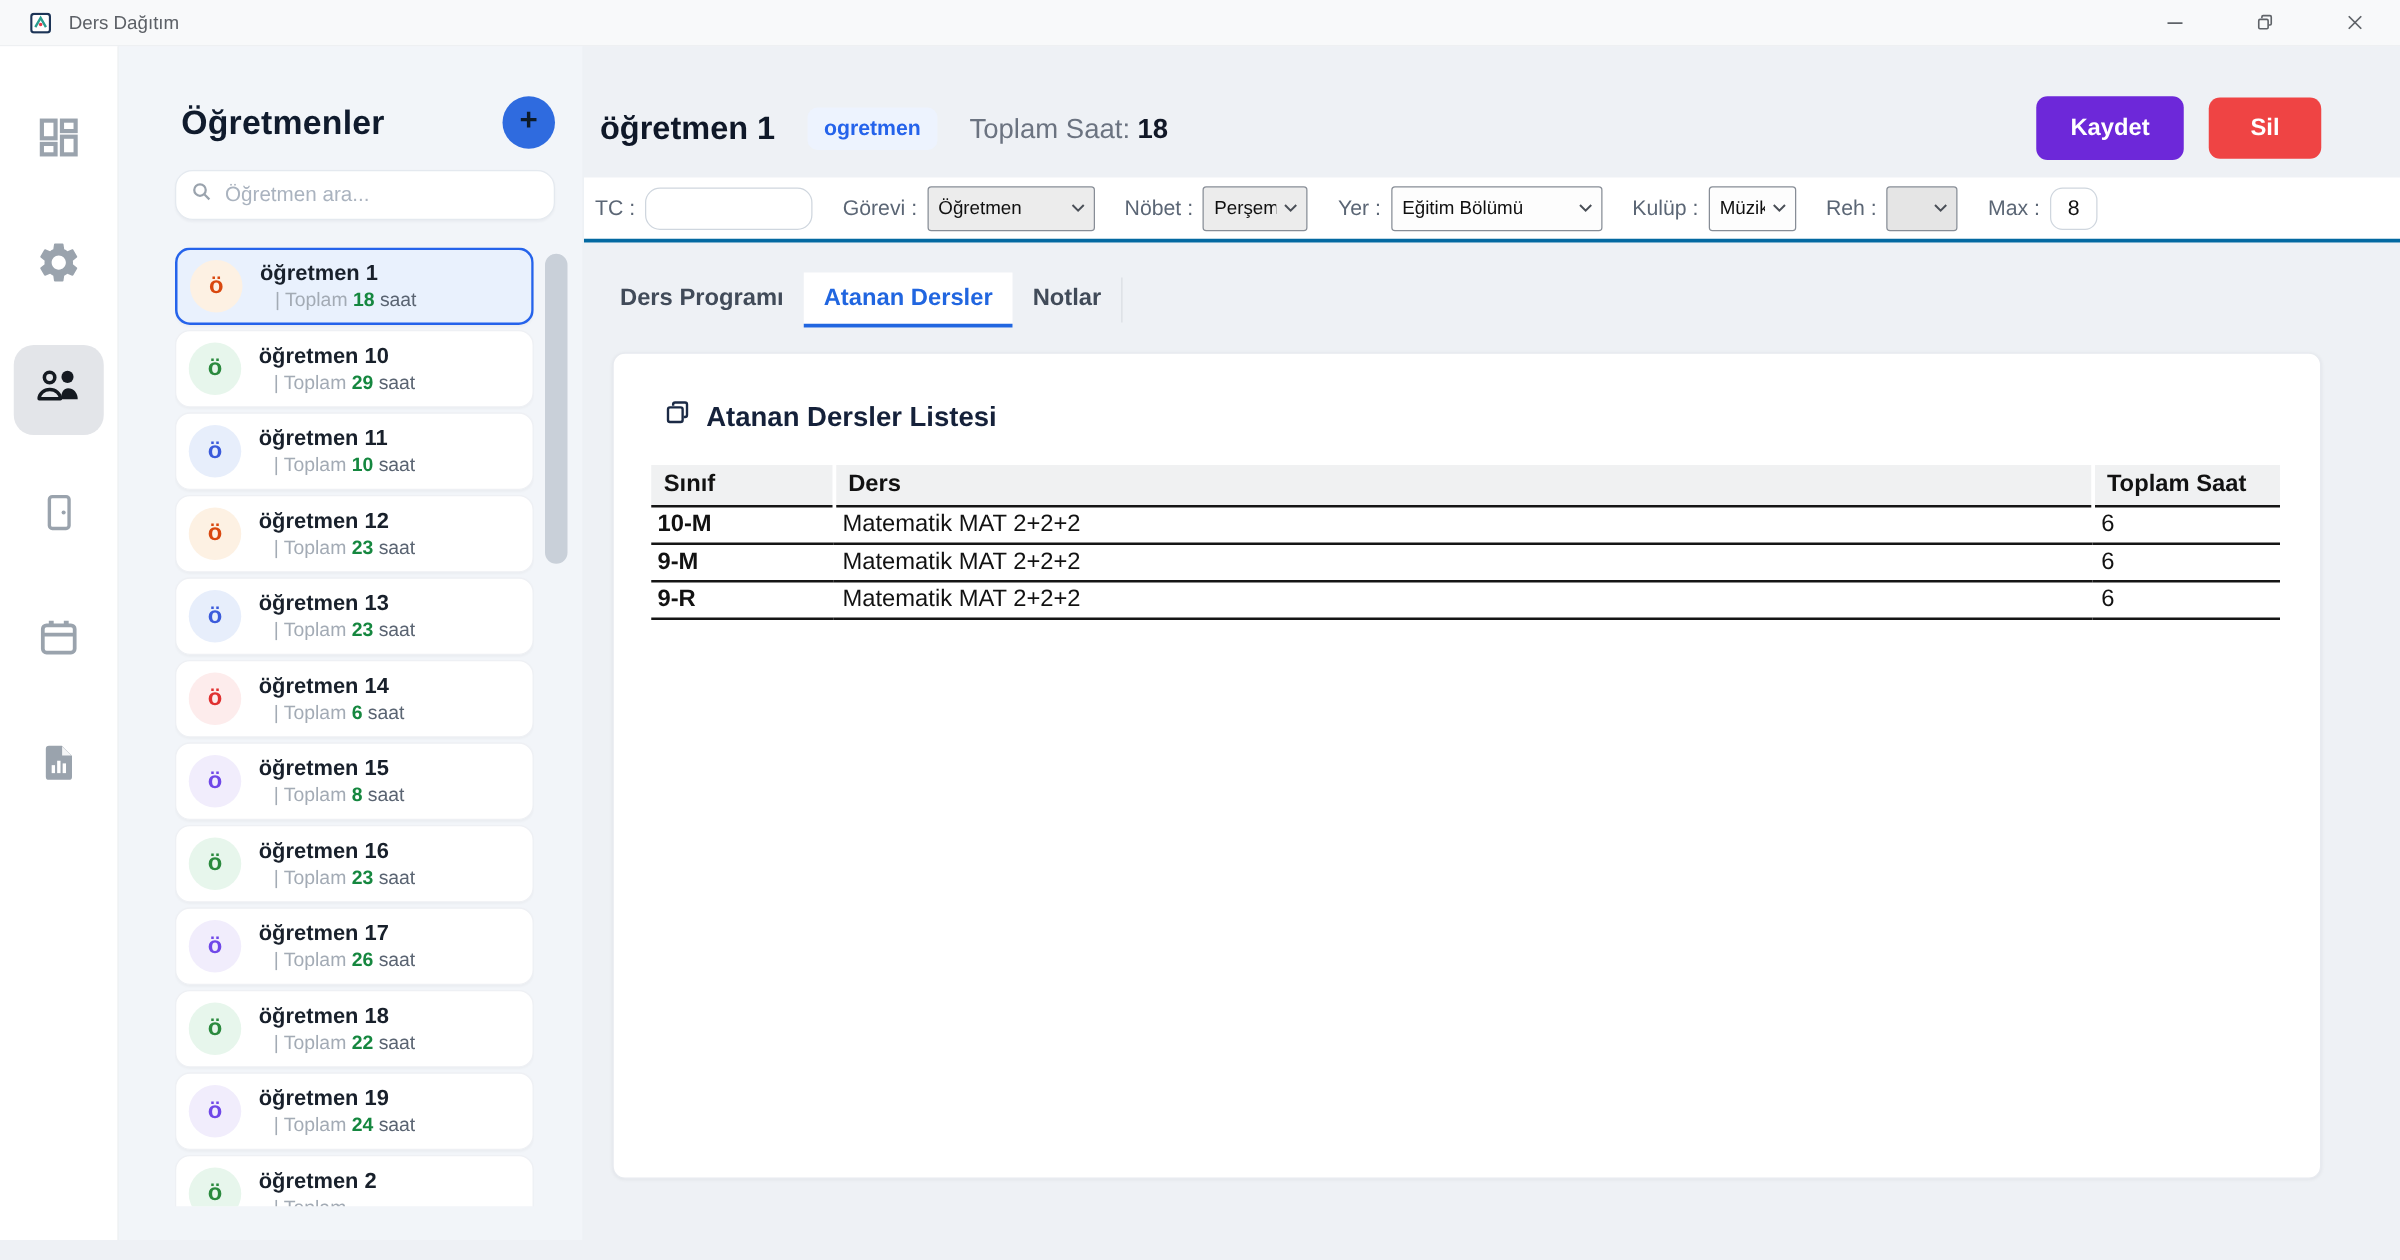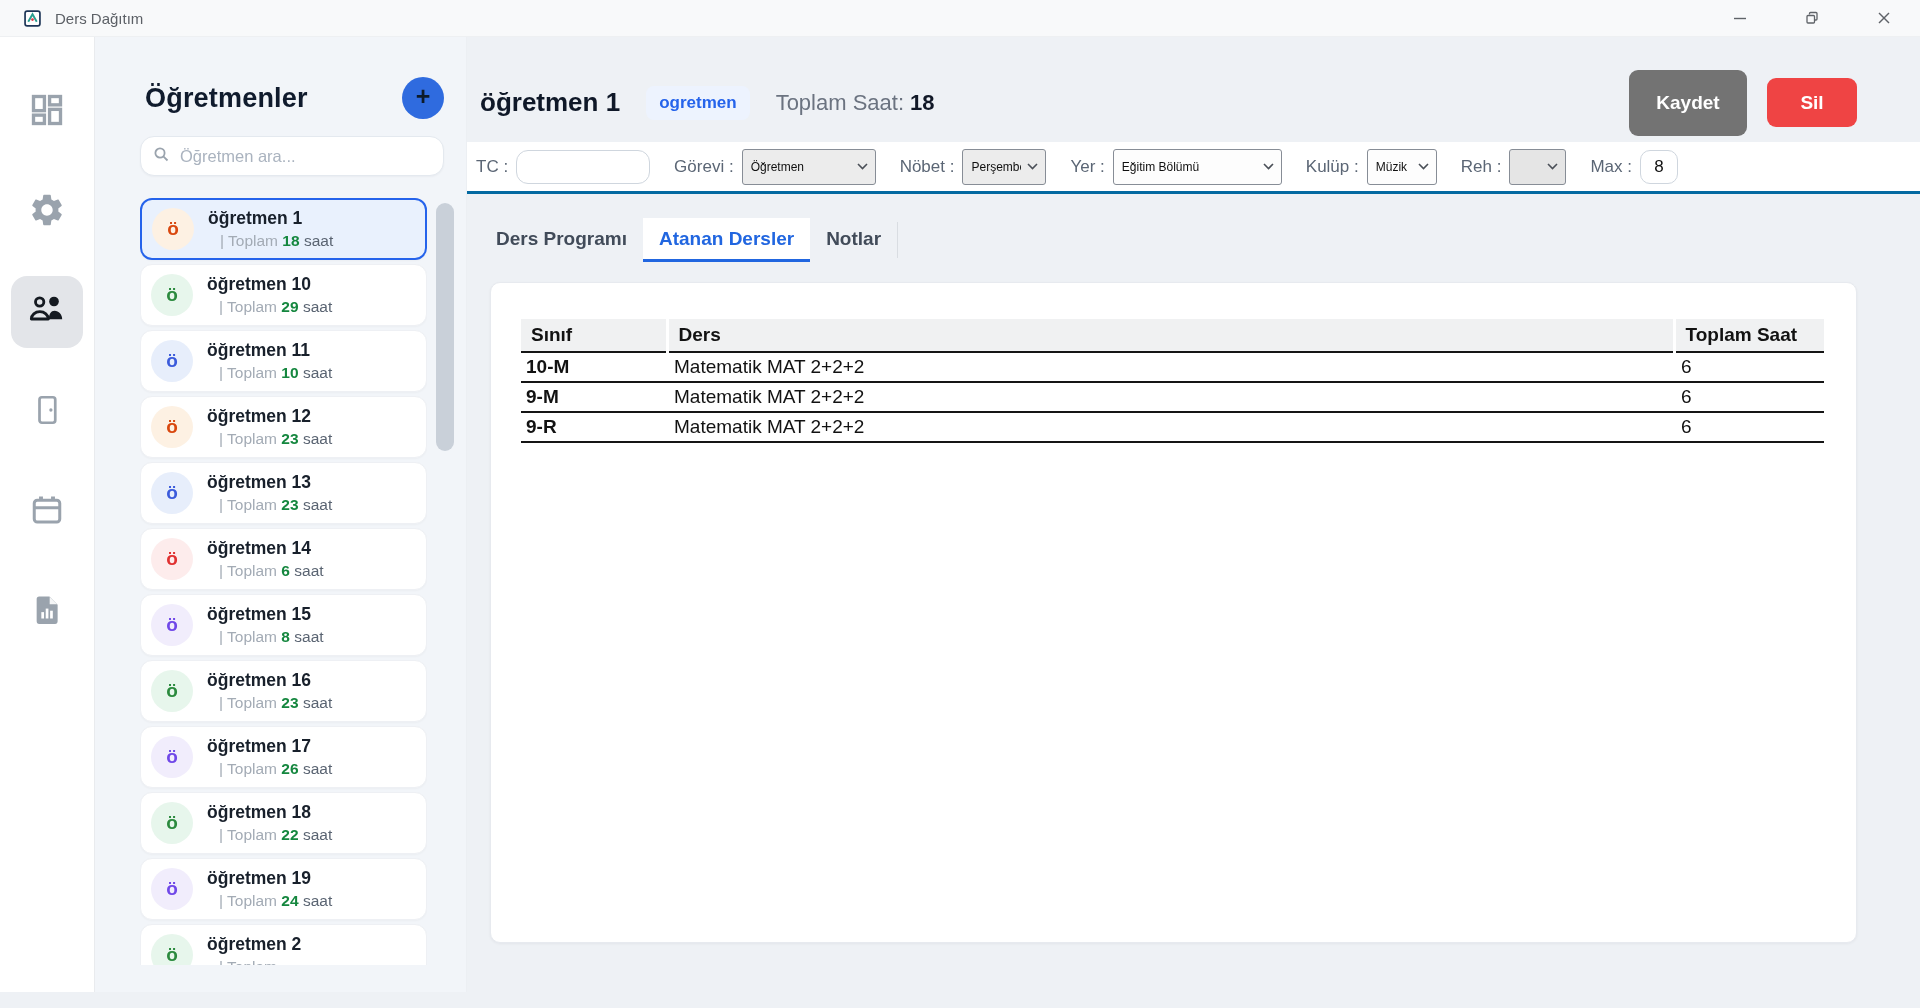--- a/index.html
+++ b/index.html
@@ -85,40 +85,40 @@
     height:105px; display:flex; align-items:center; padding:26px 63px 0 13px;
   }
   .detail-title { font-size:26px; font-weight:800; color:#0f1828; }
   .role-badge {
     margin-left:26px; background:#edf3fe; color:#2563eb; font-weight:700; font-size:17px;
     padding:7px 13px; border-radius:8px;
   }
   .total-wrap { margin-left:26px; font-size:22px; color:#6b7380; }
   .total-val { color:#111827; font-weight:800; margin-left:6px; }
   .btn { border:none; border-radius:9px; color:#fff; font-weight:700; font-size:19px; cursor:pointer; font-family:inherit; }
-  .btn-save { margin-left:auto; width:118px; height:66px; background:#737373; }
+  .btn-save { margin-left:auto; width:118px; height:51px; background:#6d28d9; }
   .btn-del  { margin-left:20px; width:90px; height:49px; background:#ef4444; }
   
   .form-strip {
     height:52px; background:#fff; border-bottom:3px solid #0369a1;
     display:flex; align-items:center; padding-left:9px; gap:24px;
   }
   .fgroup { display:flex; align-items:center; gap:8px; }
   .flabel { font-size:17px; color:#5b6675; white-space:nowrap; }
   .inp {
     height:34px; border:1px solid #cfd6de; border-radius:12px; background:#fff;
     font-size:17px; padding:0 10px; font-family:inherit; outline:none; color:#111;
   }
   .inp-tc { width:134px; }
   .inp-max { width:38px; border-radius:10px; text-align:center; padding:0 4px; }
   .sel {
     height:36px; border:1px solid #878d96; border-radius:3px; background:#f1f1f1;
     display:inline-flex; align-items:center; padding:0 7px 0 8px; cursor:pointer;
   }
-  .sel-val { flex:1; overflow:hidden; white-space:nowrap; font-size:12px; color:#101010; margin-right:6px; }
+  .sel-val { flex:1; overflow:hidden; white-space:nowrap; font-size:15px; color:#101010; margin-right:6px; }
   .sel-white { background:#fdfdfd; }
   .sel-gray  { background:#ececec; }
   .sel-dis   { background:#e5e5e5; }
   .w-gorevi { width:134px; } .w-nobet { width:84px; } .w-yer { width:169px; }
   .w-kulup { width:70px; } .w-reh { width:57px; }
   
   .tabs { margin-top:24px; padding-left:13px; display:flex; height:44px; }
   .tab {
     padding:0 16px; display:flex; align-items:center; font-size:19px; font-weight:700;
     color:#414b59; cursor:pointer; border-bottom:3px solid transparent;
@@ -437,20 +437,29 @@
     </div>
 
     <div class="tabs">
         <div class="tab">Ders Programı</div>
         <div class="tab active">Atanan Dersler</div>
         <div class="tab">Notlar</div>
         <div class="tab-div"></div>
       </div>
 
     <div class="card">
+      <div class="card-title-row">
+        <span>
+          <svg width="24" height="24" viewBox="0 0 24 24" fill="none" stroke="#1b2a45" stroke-width="1.9">
+              <path d="M8.5 5.5 V4.6 a1.6 1.6 0 0 1 1.6 -1.6 H18 a1.6 1.6 0 0 1 1.6 1.6 V13 a1.6 1.6 0 0 1 -1.6 1.6 h-1.1"></path>
+              <rect x="4.4" y="6.9" width="11.7" height="11.7" rx="1.6"></rect>
+            </svg>
+        </span>
+        <span class="card-title">Atanan Dersler Listesi</span>
+      </div>
       <table class="atable">
         <thead>
             <tr>
               <th>Sınıf</th>
               <th>Ders</th>
               <th>Toplam Saat</th>
             </tr>
           </thead>
         <tbody>
             <tr>

